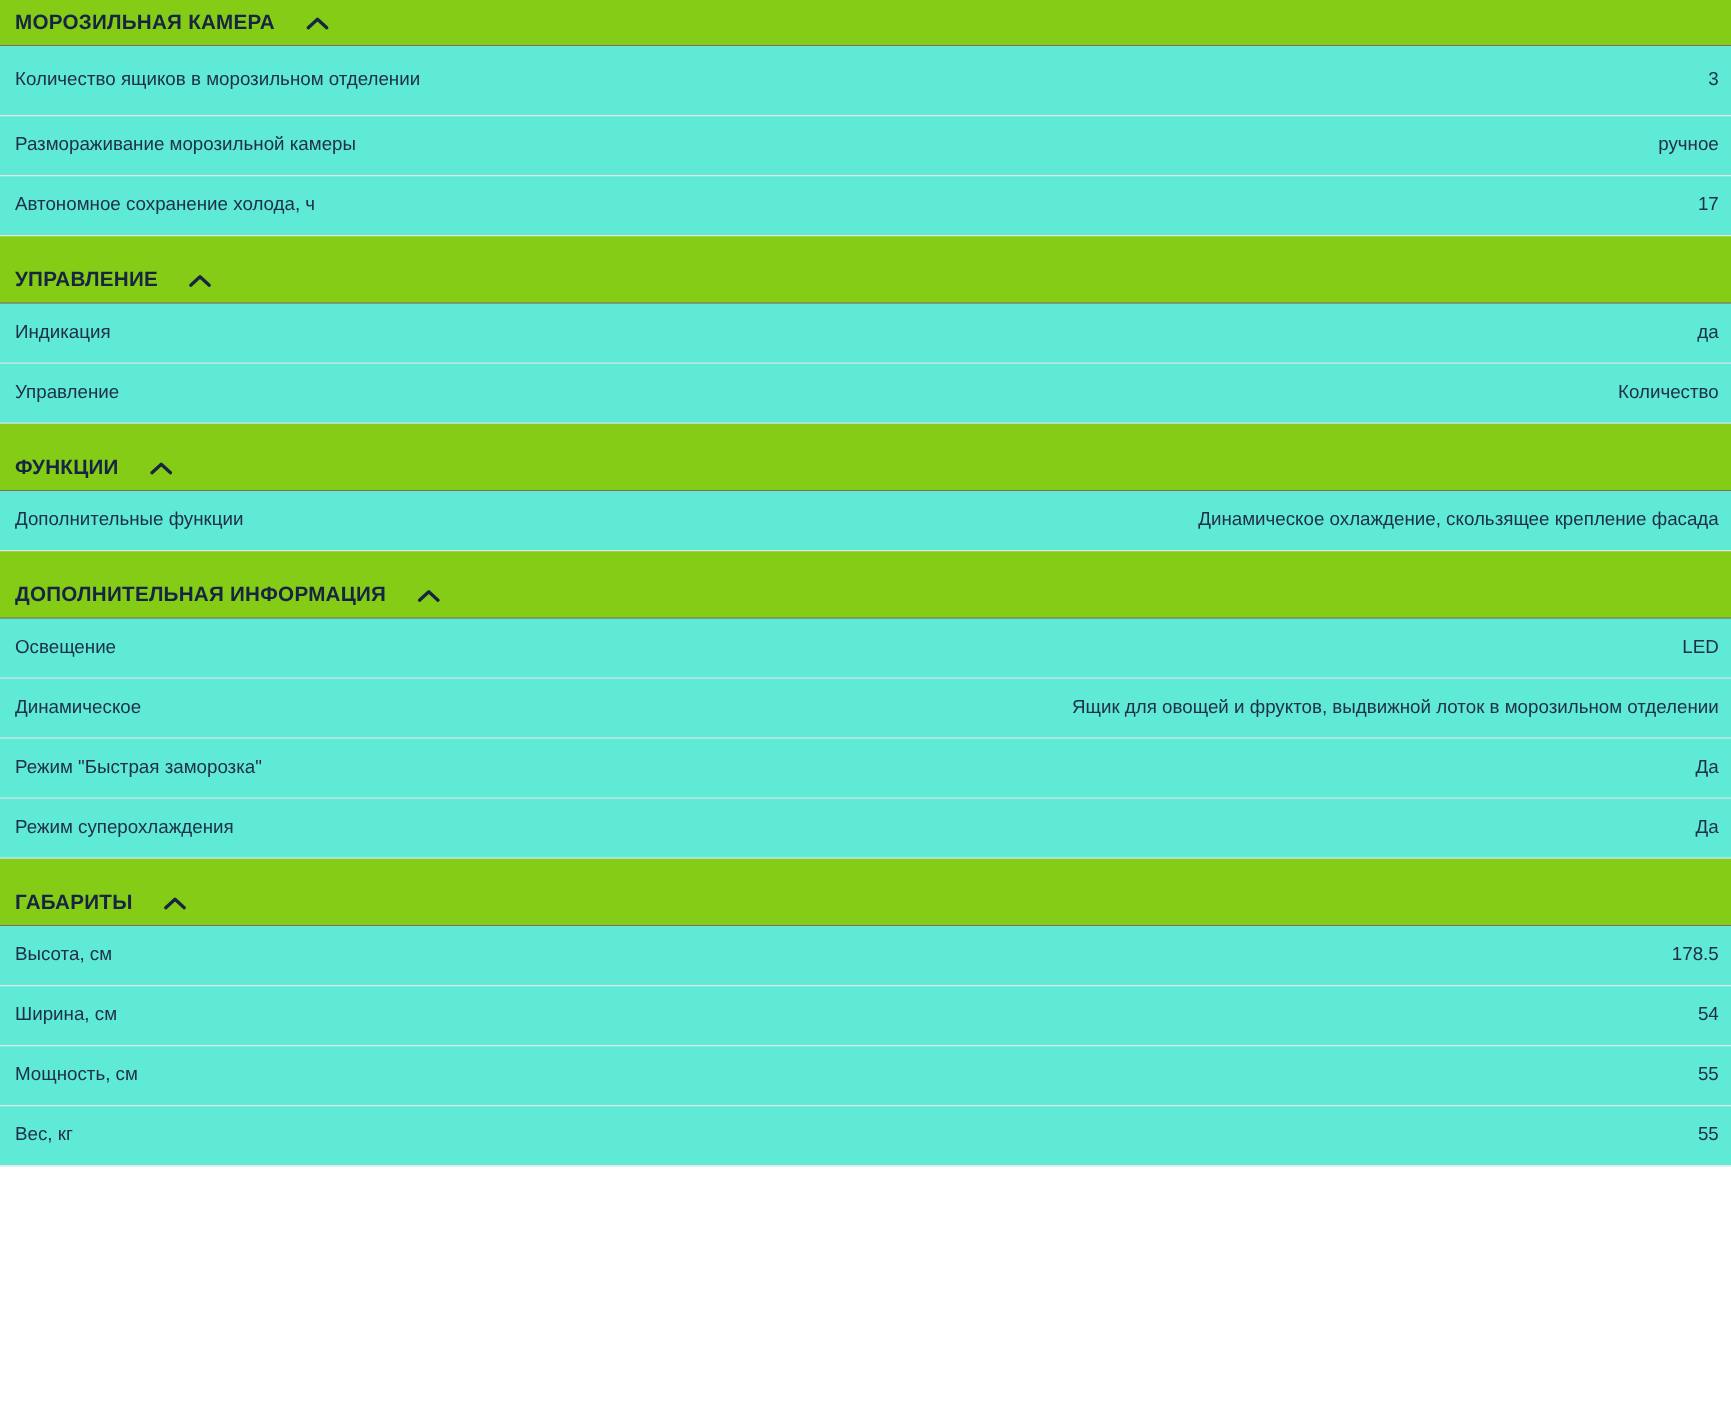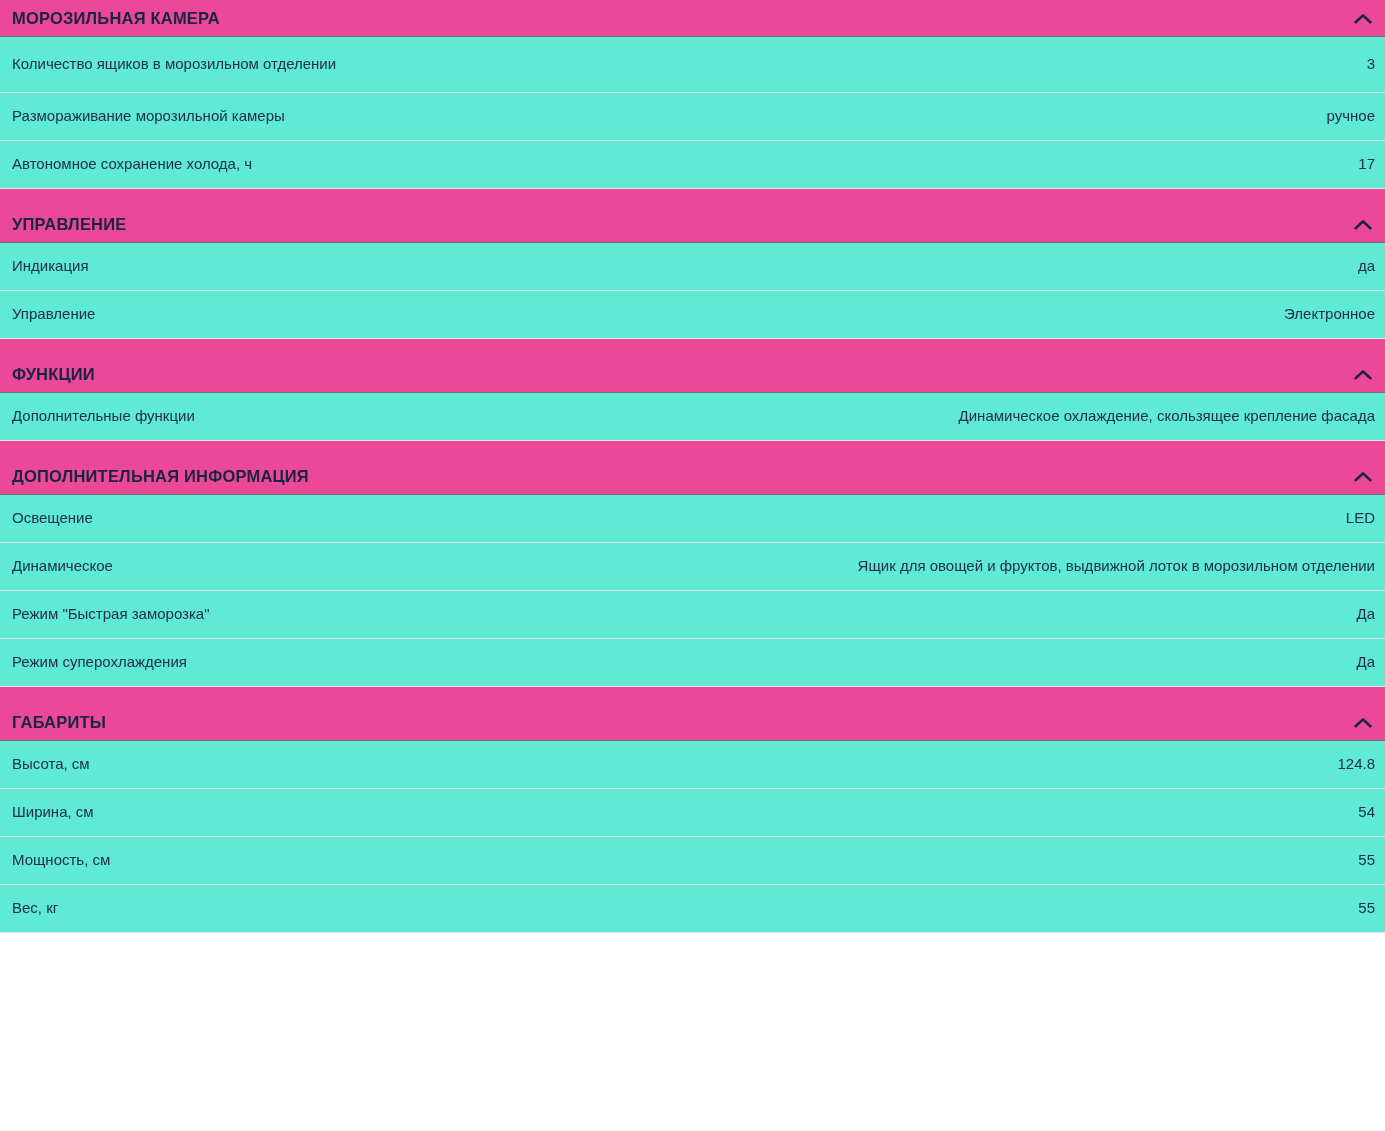--- a/index.html
+++ b/index.html
@@ -19,27 +19,26 @@
     width: 1385px;
     box-sizing: border-box;
   }
   .spec-section {
     width: 100%;
   }
   
   .section-header {
     display: flex;
     align-items: center;
-    justify-content: space-between;
     box-sizing: border-box;
     padding: 0 11px 0 12px;
     height: 36px;
     border-bottom: 1px solid #6f6f6f;
     cursor: pointer;
-    background: #ec4899;
+    background: #84cc16;
     gap: 23px;
   }
   .spec-section.first .section-header {
     height: 37px;
   }
   .spec-section:not(.first) .section-header {
     height: 54px;
     padding-top: 18px;
   }
   .section-title {
@@ -138,21 +137,21 @@
           </svg>
         </button>
       </div>
       <div class="spec-rows">
         <div class="spec-row">
           <div class="spec-label">Индикация</div>
           <div class="spec-value">да</div>
         </div>
         <div class="spec-row">
           <div class="spec-label">Управление</div>
-          <div class="spec-value">Электронное</div>
+          <div class="spec-value">Количество</div>
         </div>
       </div>
     </div>
     <div class="spec-section">
       <div class="section-header">
         <div class="section-title">ФУНКЦИИ</div>
         <button class="chevron-btn">
           <svg width="18" height="11" viewBox="0 0 18 11" fill="none" xmlns="http://www.w3.org/2000/svg">
             <path d="M1.6 9.2L9 2.4L16.4 9.2" stroke="#172543" stroke-width="2.6" stroke-linecap="round" stroke-linejoin="round"></path>
           </svg>
@@ -198,21 +197,21 @@
         <div class="section-title">ГАБАРИТЫ</div>
         <button class="chevron-btn">
           <svg width="18" height="11" viewBox="0 0 18 11" fill="none" xmlns="http://www.w3.org/2000/svg">
             <path d="M1.6 9.2L9 2.4L16.4 9.2" stroke="#172543" stroke-width="2.6" stroke-linecap="round" stroke-linejoin="round"></path>
           </svg>
         </button>
       </div>
       <div class="spec-rows">
         <div class="spec-row">
           <div class="spec-label">Высота, см</div>
-          <div class="spec-value">124.8</div>
+          <div class="spec-value">178.5</div>
         </div>
         <div class="spec-row">
           <div class="spec-label">Ширина, см</div>
           <div class="spec-value">54</div>
         </div>
         <div class="spec-row">
           <div class="spec-label">Мощность, см</div>
           <div class="spec-value">55</div>
         </div>
         <div class="spec-row">

